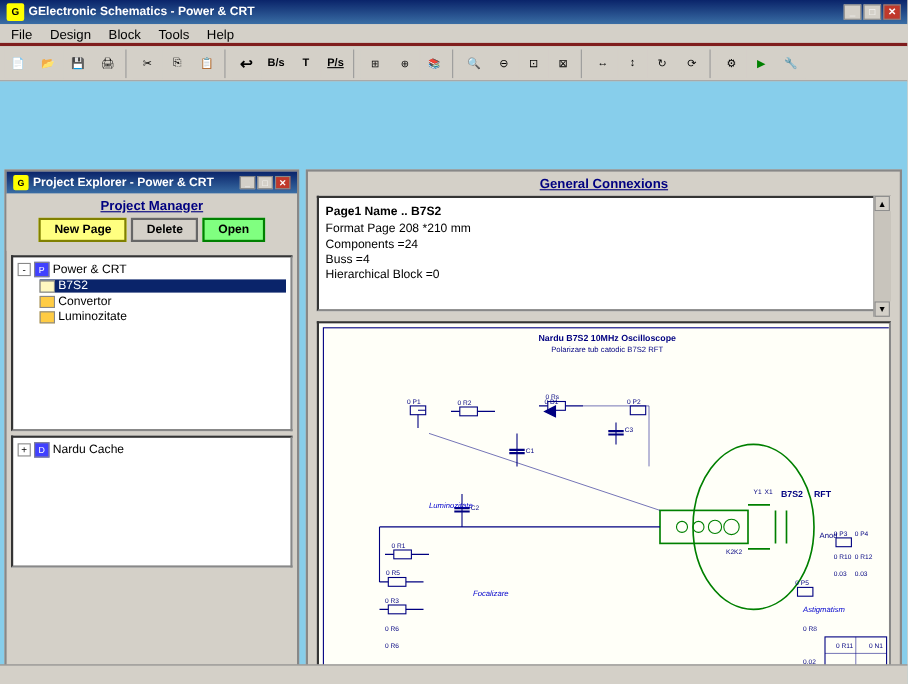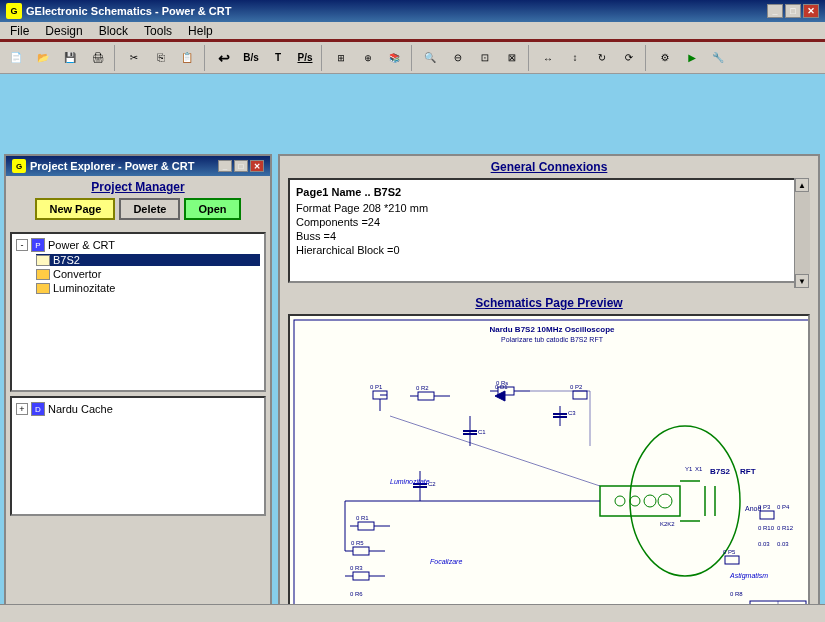--- a/index.html
+++ b/index.html
@@ -313,21 +313,20 @@
         <div>Hierarchical Block =0</div>
       </div>
 
       <div style="position:absolute; right:0; top:0; width:16px; height:110px; background:#d4d0c8; border-left:1px solid #888; display:flex; flex-direction:column;">
         <div style="width:14px; height:14px; background:#d4d0c8; border:1px solid #888; display:flex; align-items:center; justify-content:center; font-size:8px; cursor:pointer;">▲</div>
         <div style="flex:1; background:#c8c4bc;"></div>
         <div style="width:14px; height:14px; background:#d4d0c8; border:1px solid #888; display:flex; align-items:center; justify-content:center; font-size:8px; cursor:pointer;">▼</div>
       </div>
     </div>
 
-    <div id="sp-title">Schematics Page Preview</div>
 
     <div id="sp-canvas">
       <svg width="524" height="338" style="display:block;">
 
         <rect x="0" y="0" width="524" height="338" fill="#fffff8"></rect>
 
         <rect x="4" y="4" width="516" height="330" stroke="#000080" stroke-width="1" fill="none"></rect>
 
         <text x="262" y="16" text-anchor="middle" font-size="8" fill="#000080" font-weight="bold">Nardu B7S2 10MHz Oscilloscope</text>
         <text x="262" y="26" text-anchor="middle" font-size="7" fill="#000080">Polarizare tub catodic B7S2 RFT</text>

